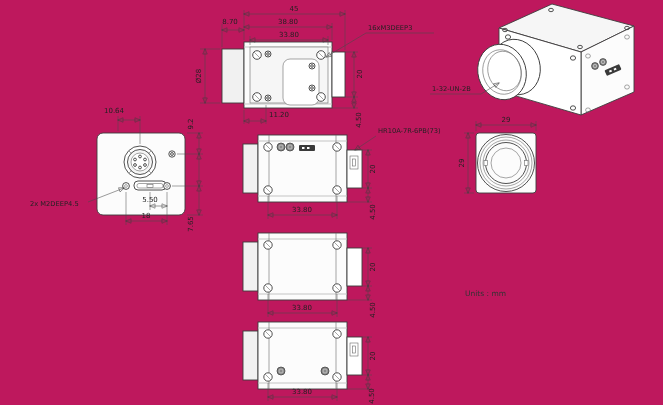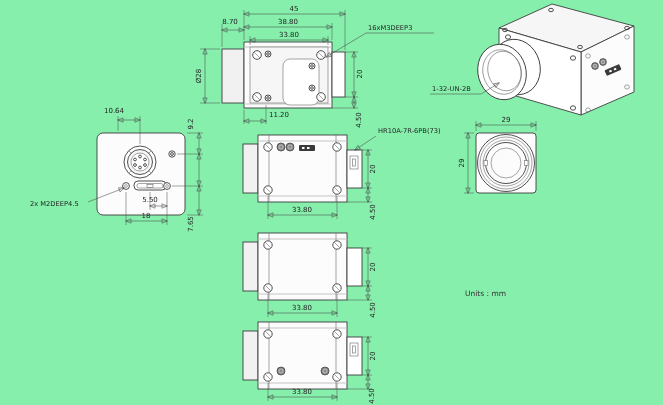--- a/index.html
+++ b/index.html
@@ -1,16 +1,16 @@
 <!DOCTYPE html>
 <html><head>
 <meta charset="utf-8">
 <style>
   html,body{margin:0;padding:0;background:#ffffff;}
-  .sheet{position:relative;width:663px;height:405px;background:#86efac;overflow:hidden;
+  .sheet{position:relative;width:663px;height:405px;background:#be185d;overflow:hidden;
          font-family:"DejaVu Sans","Liberation Sans",sans-serif;}
   svg{position:absolute;left:0;top:0;}
   svg line,svg path,svg rect,svg circle,svg ellipse{stroke:#3d3d3d;stroke-width:0.9;fill:none;}
   .thin{stroke:#6a6a6a;stroke-width:0.6;}
   .band{stroke:#c4c4c4;stroke-width:1.1;}
   .dim{stroke:#4a4a4a;stroke-width:0.55;}
   .ext{stroke:#4a4a4a;stroke-width:0.5;}
   .fillw{fill:#ffffff;}
   .fillbody{fill:#fcfcfc;}
   .fillplate{fill:#f6f6f6;}

